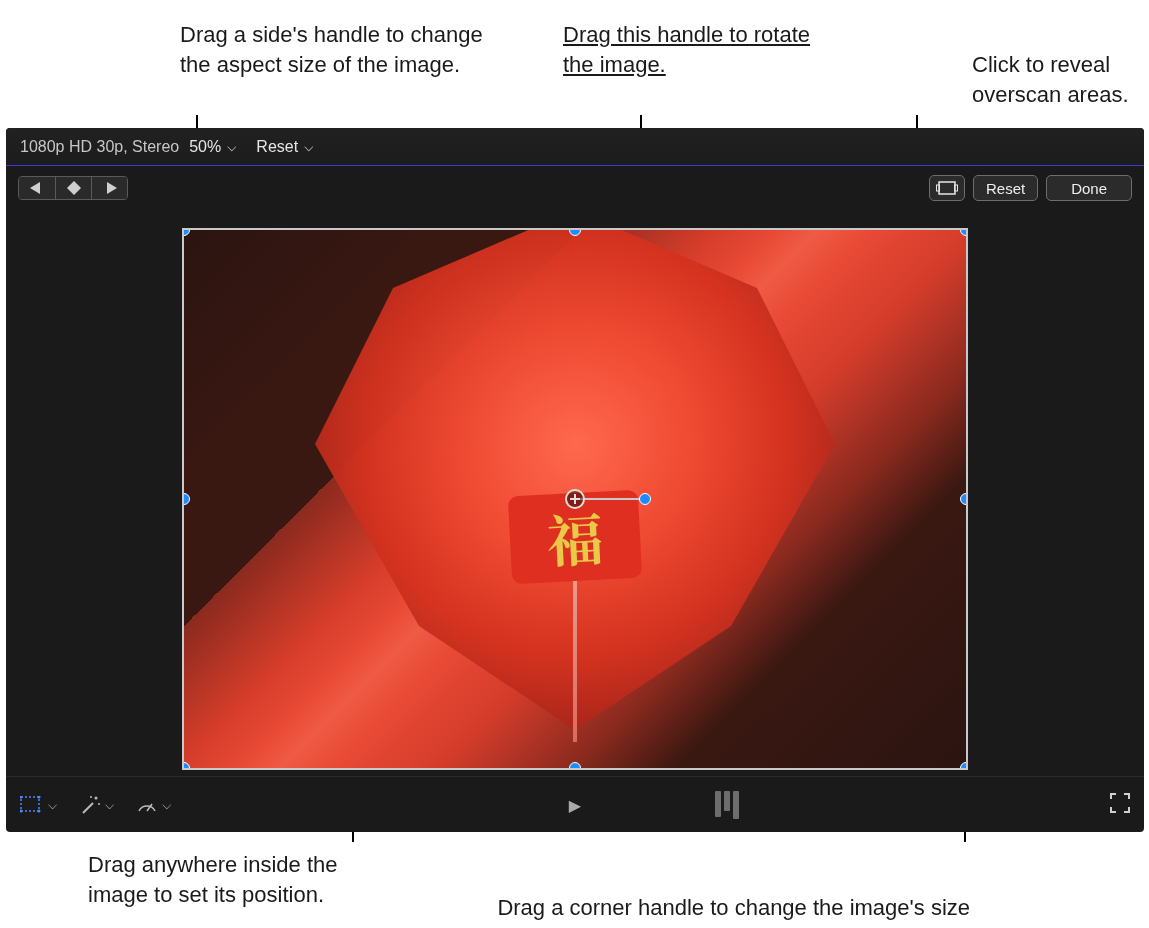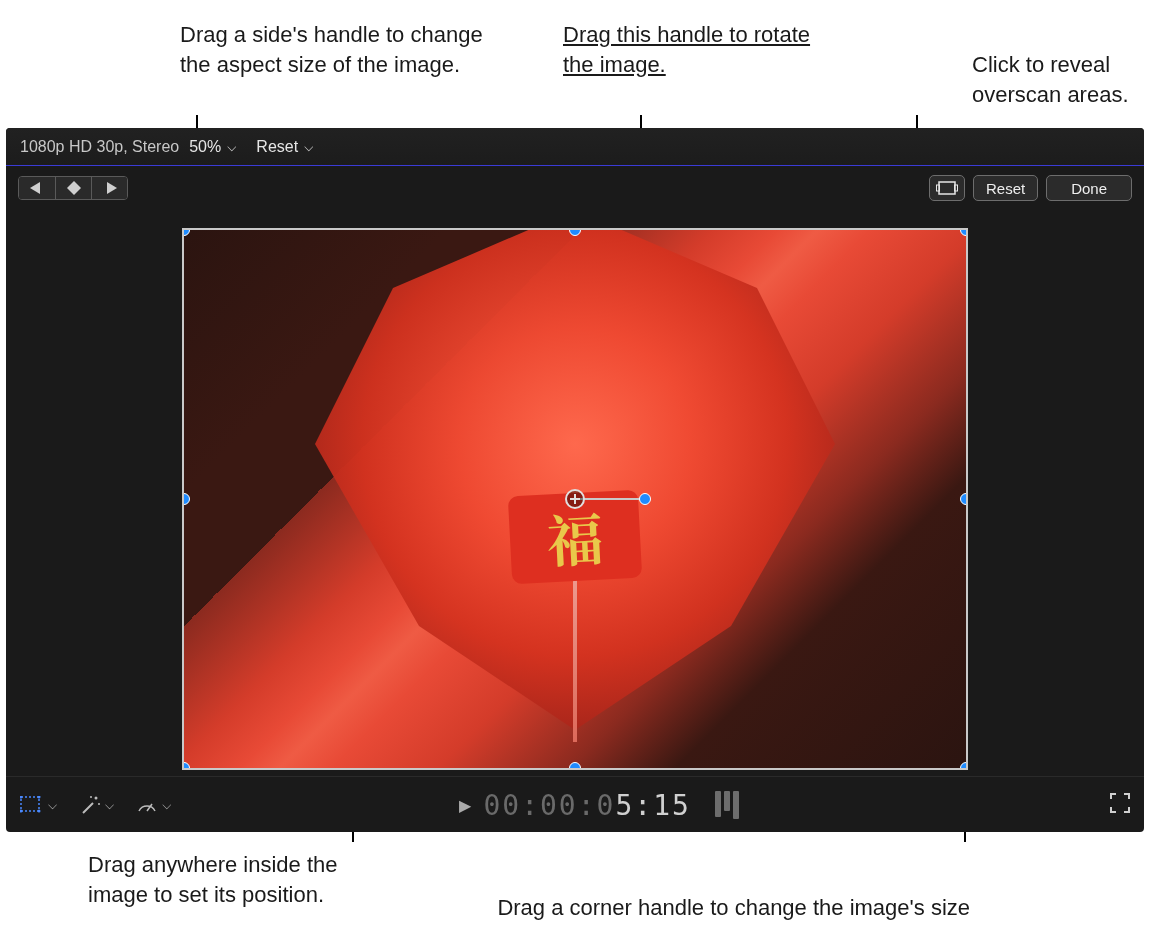--- a/index.html
+++ b/index.html
@@ -331,23 +331,20 @@
     <div class="tool-icon">
       <svg width="22" height="20" viewBox="0 0 22 20">
           <path d="M3 16 A9 9 0 0 1 19 16" fill="none" stroke="#bcbcbc" stroke-width="1.5"></path>
           <line x1="11" y1="16" x2="16" y2="9" stroke="#bcbcbc" stroke-width="1.5"></line>
         </svg>
       <span class="chevron">⌵</span>
     </div>
 
     <div class="timecode-wrap">
       <span class="play-btn">▶</span>
-      <span class="timecode">
-        <span>00:00:0</span><span class="bright">5:15</span>
-      </span>
     </div>
     <div class="audio-sparkle">
       <span style="height:26px"></span>
         <span style="height:20px"></span>
         <span style="height:28px"></span>
     </div>
 
     <div class="expand-icon">
       <svg width="20" height="20" viewBox="0 0 20 20">
         <polyline points="1,6 1,1 6,1" fill="none" stroke="#cfcfcf" stroke-width="2"></polyline>

